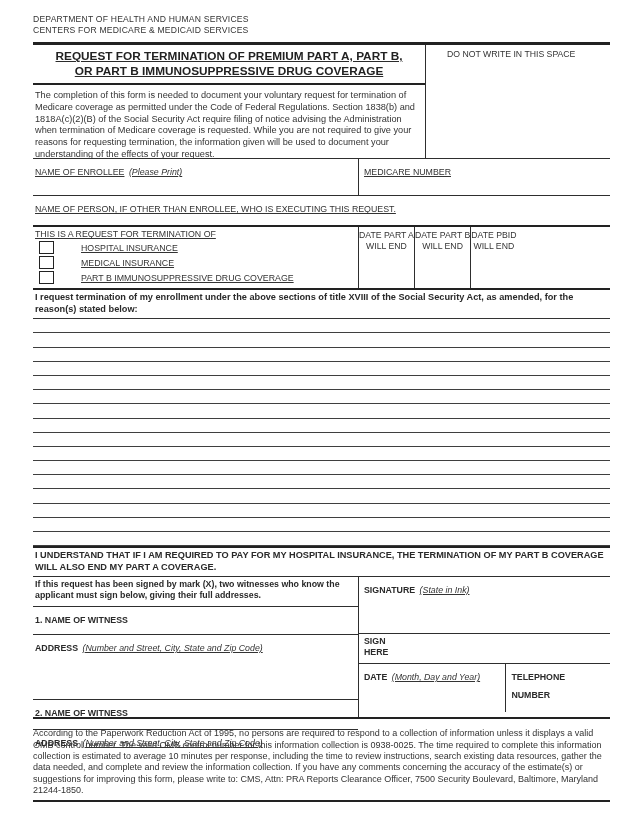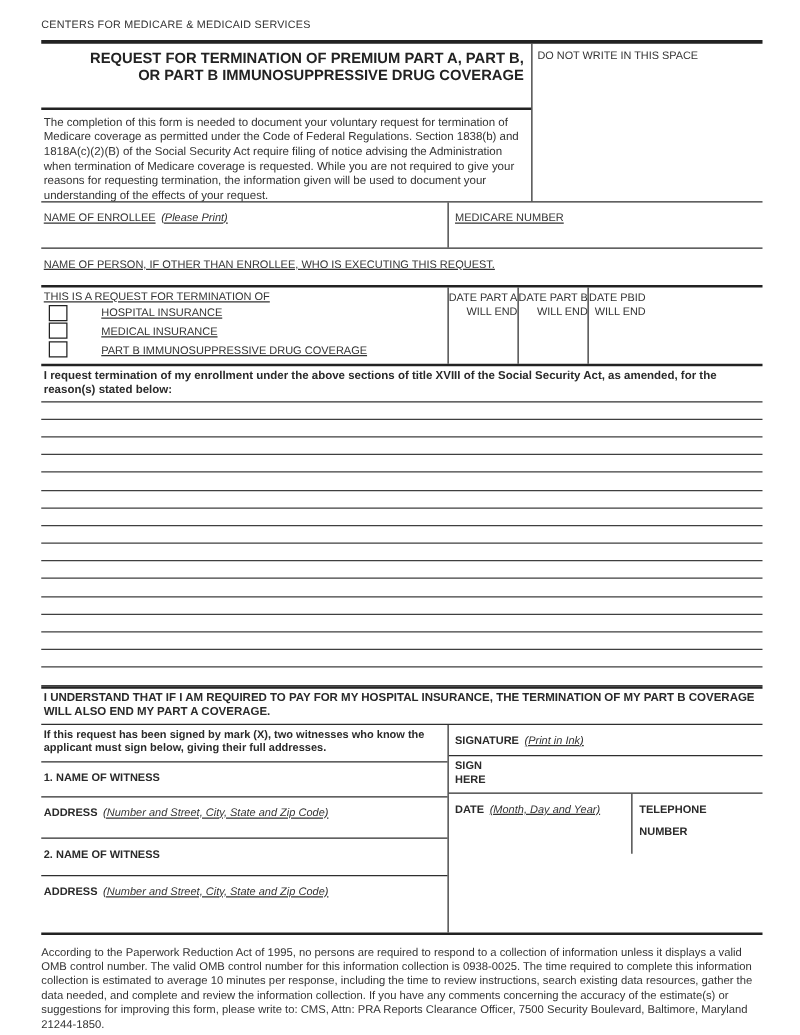--- a/index.html
+++ b/index.html
@@ -9,77 +9,78 @@
     font-family:"Liberation Sans", sans-serif; color:#2b2b2b; overflow:hidden;
   }
   .form { position:absolute; left:33px; top:14px; width:577px; }
 
   
   .agency { font-size:8.6px; line-height:10.6px; letter-spacing:.2px; color:#333; margin-bottom:7px; }
 
   
   .top-grid { display:flex; border-top:3px solid #222; }
   .top-left { width:392px; }
-  .top-right { width:185px; border-left:1.5px solid #2e2e2e; padding:4px 4px; font-size:8.7px; color:#333; }
-  .title-box { border-bottom:2.5px solid #222; padding:4px 6px 18px; text-align:right; }
+  .top-right { width:185px; border-left:1.5px solid #2e2e2e; padding:4px 21px; font-size:8.7px; color:#333; }
+  .title-box { border-bottom:2.5px solid #222; padding:4px 6px 5px; text-align:center;text-decoration:underline; }
   .title-box div { font-size:11.8px; font-weight:bold; line-height:14.5px; color:#222; }
   .intro { padding:5px 8px 4px 2px; font-size:9.2px; line-height:11.7px; color:#333; height:73px; }
 
   
   .row-enrollee { display:flex; border-top:1.5px solid #2e2e2e; height:37px; }
   .cell-name { width:325px; padding:2px 4px 0 2px; }
   .cell-medicare { width:252px; border-left:1.5px solid #2e2e2e; padding:2px 4px 0 5px; }
   .row-person { border-top:1.5px solid #2e2e2e; height:30px; padding:2px 4px 0 2px; }
 
   .lbl { font-size:8.8px; color:#333;text-decoration:underline; }
   .hint { font-style:italic; }
   .blbl { font-size:8.8px; font-weight:bold; color:#2a2a2a; }
 
   
   .row-request { display:flex; border-top:2.5px solid #222; height:63px; }
   .req-left { width:325px; padding:2px 4px 0 2px; }
   .req-options { margin-top:1px; }
   .opt-row { display:flex; align-items:center; height:15px;gap:20px; }
   .chk { width:15px; height:13px; border:1.7px solid #222; margin:0 7px 0 4px; flex:0 0 auto; background:#fff; }
   .opt-row + .opt-row .chk { margin-top:-1px; }
-  .date-col { border-left:1.5px solid #2e2e2e; text-align:right; font-size:8.7px; line-height:11px; padding-top:3px; color:#333; }
+  .date-col { border-left:1.5px solid #2e2e2e; text-align:center; font-size:8.7px; line-height:11px; padding-top:3px; color:#333; }
 
   
   .reason-head { border-top:2.5px solid #222; border-bottom:1.5px solid #333; padding:2px 2px 3px; font-size:9.2px; font-weight:bold; line-height:11.5px; color:#2a2a2a; }
   .rline { height:14.2px; border-bottom:1px solid #3f3f3f; }
 
   
   .understand { border-top:2.5px solid #222; padding:2px 2px 3px; font-size:9.2px; font-weight:bold; line-height:11.5px; color:#2a2a2a; }
 
   
-  .wtable { display:flex; border-top:1.5px solid #2e2e2e; border-bottom:2px solid #222; height:169px; }
+  .wtable { display:flex; border-top:1.5px solid #2e2e2e; border-bottom:2px solid #222; height:143px; }
   .wleft { width:325px; }
   .wright { width:252px; border-left:1.5px solid #2e2e2e; }
   .wl-row, .wr-row { padding:2px 4px 0 2px; }
   .wr-row { padding-left:5px; }
   .bdr { border-top:1.2px solid #2e2e2e; }
-  .h29{height:29px;} .h28{height:28px;} .h33{height:33px;} .h30{height:30px;} .h49{height:49px;}
+  .h29{height:29px;} .h28{height:28px;} .h33{height:33px;} .h30{height:30px;margin-top:32px;} .h49{height:49px;}
   .h24{height:24px;}
   .instr { font-size:8.8px; font-weight:bold; line-height:11px; color:#2a2a2a; }
   .signhere { font-size:8.8px; font-weight:bold; line-height:11px; }
   .dp-row { display:flex; height:49px; }
   .dp-date { width:147px; padding:2px 4px 0 5px; }
   .dp-phone { width:105px; border-left:1.2px solid #2e2e2e; padding:2px 4px 0 5px; }
 
   
   .paperwork { margin-top:9px; font-size:9px; line-height:11.4px; color:#333; padding-right:2px; }
   .foot-rule { border-top:2.5px solid #222; margin-top:3px; }
 </style>
 </head>
 <body>
 
 <div class="page">
   <div class="form">
 
     <div class="agency">
+      <div>DEPARTMENT OF HEALTH AND HUMAN SERVICES</div>
       <div>CENTERS FOR MEDICARE &amp; MEDICAID SERVICES</div>
     </div>
 
     <div class="top-grid">
       <div class="top-left">
         <div class="title-box">
           <div>REQUEST FOR TERMINATION OF PREMIUM PART A, PART B,</div>
           <div>OR PART B IMMUNOSUPPRESSIVE DRUG COVERAGE</div>
         </div>
         <div class="intro">The completion of this form is needed to document your voluntary request for termination of Medicare coverage as permitted under the Code of Federal Regulations. Section 1838(b) and 1818A(c)(2)(B) of the Social Security Act require filing of notice advising the Administration when termination of Medicare coverage is requested. While you are not required to give your reasons for requesting termination, the information given will be used to document your understanding of the effects of your request.</div>
@@ -196,21 +197,21 @@
           <span class="blbl">2. NAME OF WITNESS</span>
         </div>
         <div class="wl-row h49 bdr">
           <span class="blbl">ADDRESS</span>
           <span class="lbl hint">(Number and Street, City, State and Zip Code)</span>
         </div>
       </div>
       <div class="wright">
         <div class="wr-row h24">
           <span class="blbl">SIGNATURE</span>
-          <span class="lbl hint">(Print in Ink)</span>
+          <span class="lbl hint">(State in Ink)</span>
         </div>
         <div class="wr-row h30 bdr signhere">
           <div>SIGN</div>
           <div>HERE</div>
         </div>
         <div class="dp-row bdr">
           <div class="dp-date">
             <span class="blbl">DATE</span>
             <span class="lbl hint">(Month, Day and Year)</span>
           </div>

